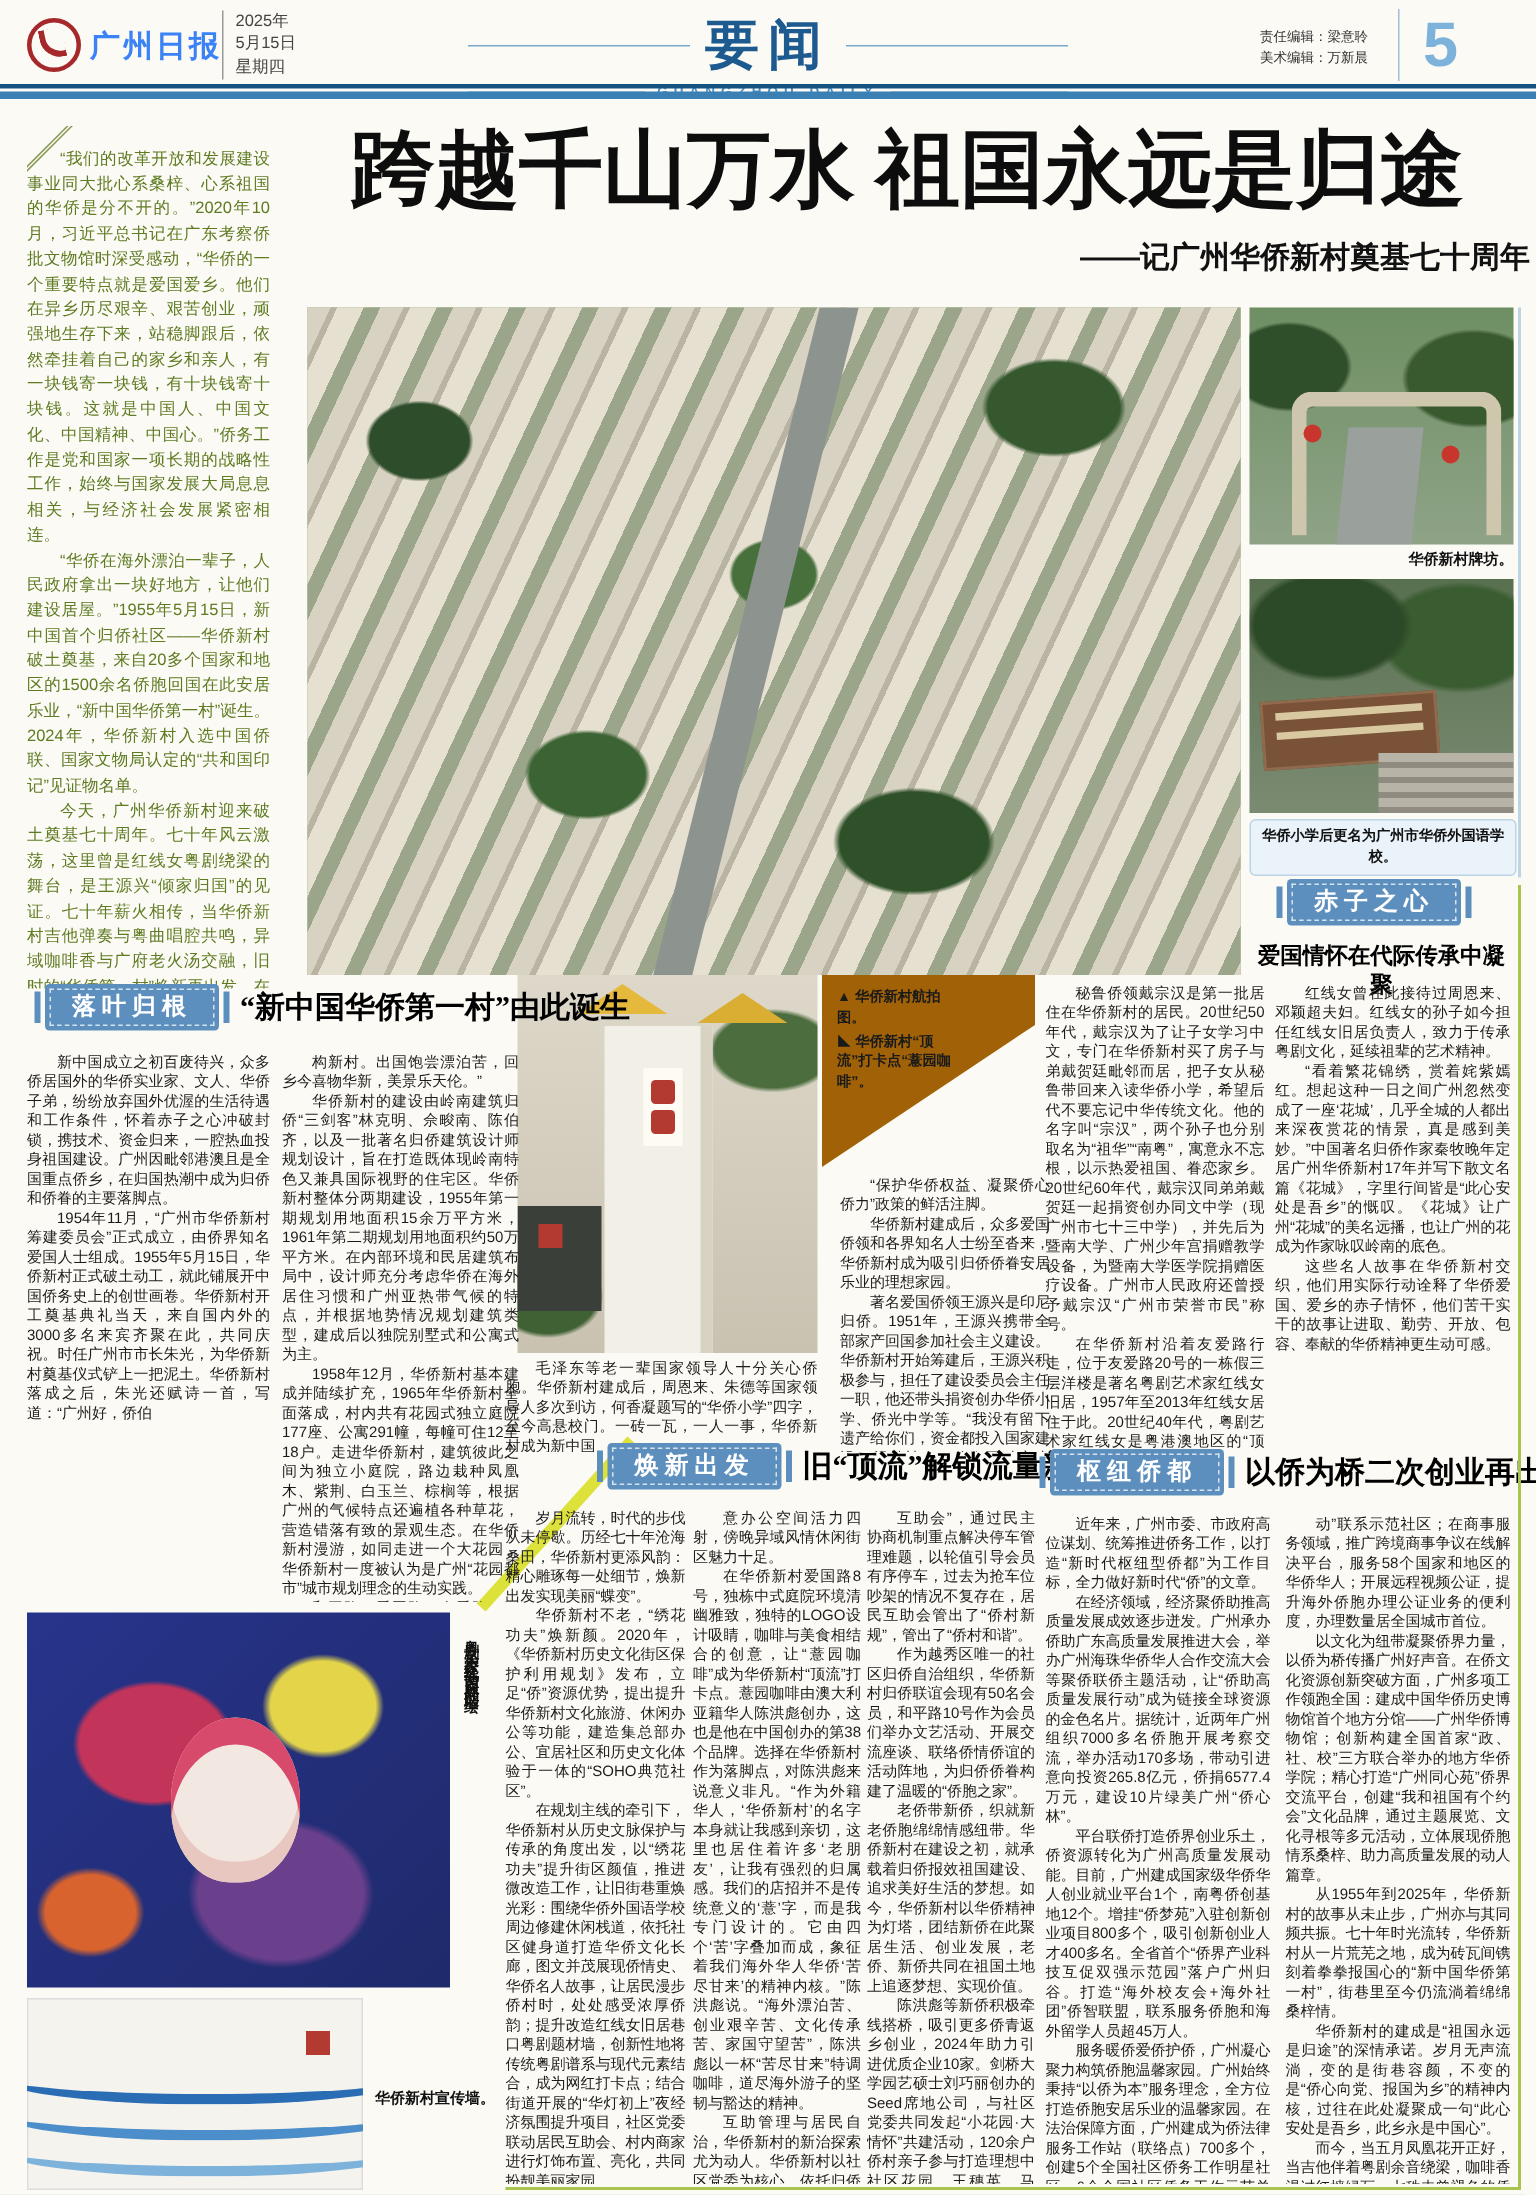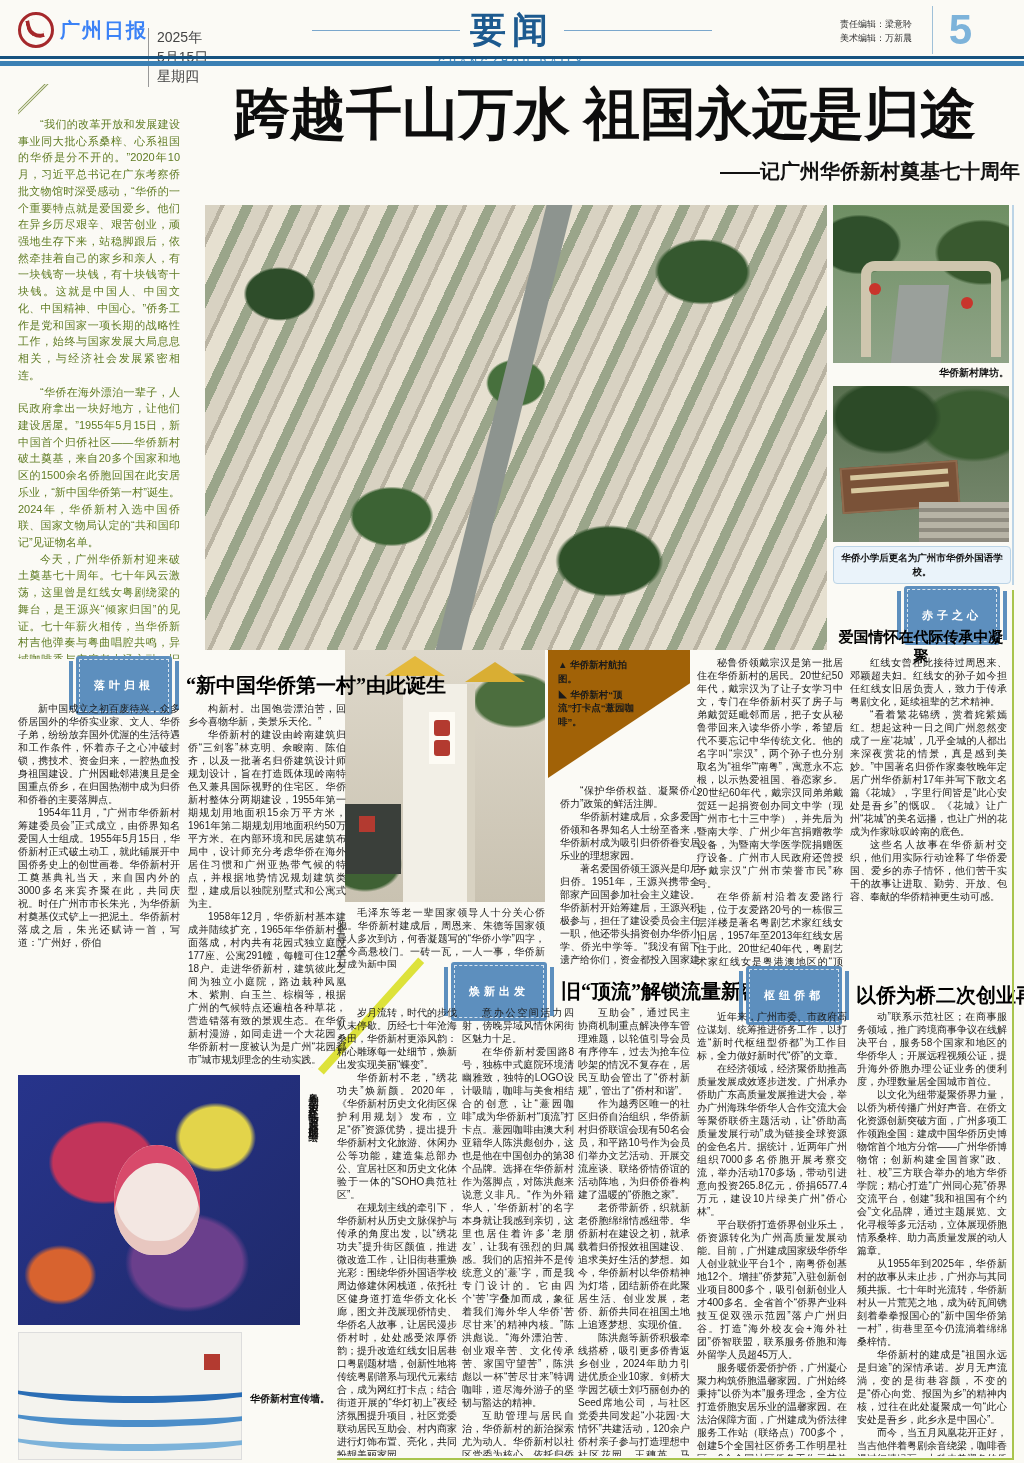--- a/index.html
+++ b/index.html
@@ -6,22 +6,22 @@
   #page{position:relative;width:1024px;height:1463px;margin:0 auto;background:#fbfaf5;
         font-family:"Liberation Sans",sans-serif;color:#1a1a1a;overflow:hidden;}
   
   #masthead{position:absolute;left:0;top:0;width:1024px;height:62px;}
   .logo-wrap{position:absolute;left:18px;top:12px;display:flex;align-items:center;}
   .logo-mark{width:30px;height:30px;border:3px solid #a5282b;border-radius:50%;position:relative;margin-right:6px;}
   .logo-mark::after{content:"";position:absolute;left:6px;top:4px;width:12px;height:16px;
         border-left:4px solid #a5282b;border-bottom:4px solid #a5282b;border-radius:0 0 0 14px;transform:rotate(-12deg);}
   .logo-text{font-family:"Liberation Serif",serif;font-weight:bold;
         font-size:20px;color:#3b82f6;letter-spacing:2px;}
-  .dateblock{position:absolute;left:148px;top:28px;border-left:1px solid #999;padding-left:8px;
-        font-size:14px;color:#444;}
+  .dateblock{position:absolute;left:148px;top:7px;border-left:1px solid #999;padding-left:8px;
+        font-size:11px;color:#444;}
   .dateblock p{margin:0;text-indent:0 !important;line-height:1.4;}
   .sec-center{position:absolute;left:312px;top:6px;width:400px;text-align:center;}
   .sec-name{display:flex;align-items:center;gap:10px;justify-content:center;}
   .sec-name .rule{flex:1;height:1px;background:#7aa7cc;}
   .sec-name .t{font-family:"Liberation Serif",serif;font-weight:900;font-size:36px;color:#1d5a8f;letter-spacing:6px;}
   .sec-en{display:flex;align-items:center;gap:8px;margin-top:1px;}
   .sec-en .rule{flex:1;height:1px;background:#7aa7cc;}
   .sec-en .t{font-size:9px;color:#4a8ec2;letter-spacing:4px;font-weight:bold;}
   .editors{position:absolute;right:112px;top:18px;text-align:right;font-size:9px;color:#333;}
   .editors p{margin:0;text-indent:0 !important;line-height:1.5;}
@@ -32,21 +32,21 @@
   .head-rules .r2{height:5px;background:#3b80b4;}
   
   #main-title{position:absolute;left:190px;top:84px;width:830px;text-align:center;
         font-family:"Liberation Serif",serif;font-weight:900;font-size:56px;color:#0d0d0d;
         letter-spacing:0px;margin:0;line-height:1.1;}
   #sub-title{position:absolute;left:190px;top:158px;width:830px;text-align:right;
         font-size:20px;font-weight:bold;color:#111;margin:0;}
   
   #lead{position:absolute;left:18px;top:84px;width:162px;height:575px;overflow:hidden;}
   #lead .slash{position:absolute;left:-24px;top:6px;width:90px;height:0;border-top:3px double #8a9a55;transform:rotate(-45deg);}
-  #lead .body{margin-top:32px;font-size:11px;line-height:1.52;color:#5f7b22;text-align:justify;}
+  #lead .body{margin-top:14px;font-size:11px;line-height:1.52;color:#5f7b22;text-align:justify;}
   #lead .body p{margin:0;text-indent:2em;}
   
   .photo{position:absolute;overflow:hidden;}
   #aerial{left:205px;top:205px;width:622px;height:445px;
       background:
         radial-gradient(60px 45px at 12% 20%, #2e4d2a 0 55%, transparent 60%),
         radial-gradient(80px 55px at 80% 15%, #35582f 0 55%, transparent 60%),
         radial-gradient(70px 50px at 30% 70%, #3c6334 0 55%, transparent 60%),
         radial-gradient(90px 60px at 65% 80%, #2f5129 0 55%, transparent 60%),
         radial-gradient(50px 40px at 50% 40%, #47703d 0 55%, transparent 60%),
@@ -101,22 +101,22 @@
   .caption-box{position:absolute;background:#eaf3fa;border:1px solid #bcd4e6;border-radius:4px;
       font-size:9.5px;font-weight:bold;color:#111;text-align:center;padding:4px 6px;line-height:1.45;}
   .v-caption{position:absolute;writing-mode:vertical-rl;font-size:10px;font-weight:bold;color:#111;letter-spacing:3px;}
   
   #wedge{position:absolute;left:548px;top:650px;width:142px;height:128px;
       background:#a16207;clip-path:polygon(0 0,100% 0,100% 26%,0 100%);padding:8px 8px 0 10px;box-sizing:border-box;}
   #wedge p{margin:0 0 2px;text-indent:0;font-size:9.5px;font-weight:bold;line-height:1.45;width:86px;}
   .slash-yellow{position:absolute;background:#dde23a;}
   
   .sec-head{position:absolute;display:flex;align-items:center;gap:14px;}
-  .badge{position:relative;background:#5d8fbe;color:#fff;font-weight:bold;font-size:11px;letter-spacing:4px;
-      padding:22px 18px;border-radius:3px;outline:1px dashed rgba(255,255,255,.75);outline-offset:-4px;white-space:nowrap;margin-left:46px;}
+  .badge{position:relative;background:#5d8fbe;color:#fff;font-weight:bold;font-size:16px;letter-spacing:4px;
+      padding:5px 18px;border-radius:3px;outline:1px dashed rgba(255,255,255,.75);outline-offset:-4px;white-space:nowrap;}
   .badge::before,.badge::after{content:"";position:absolute;top:5px;bottom:5px;width:4px;background:#5d8fbe;}
   .badge::before{left:-7px;} .badge::after{right:-7px;}
   .sec-title{font-family:"Liberation Serif",serif;font-weight:900;font-size:20px;color:#000;white-space:nowrap;}
   .sec-sub{position:absolute;text-align:center;font-family:"Liberation Serif",serif;font-weight:900;font-size:15px;color:#000;}
   
   .col{position:absolute;overflow:hidden;text-align:justify;font-size:10px;line-height:1.3;color:#1b1b1b;}
   .col p{margin:0;text-indent:2em;}
   
   .vrule{position:absolute;width:2px;}
   .hrule{position:absolute;height:2px;}

